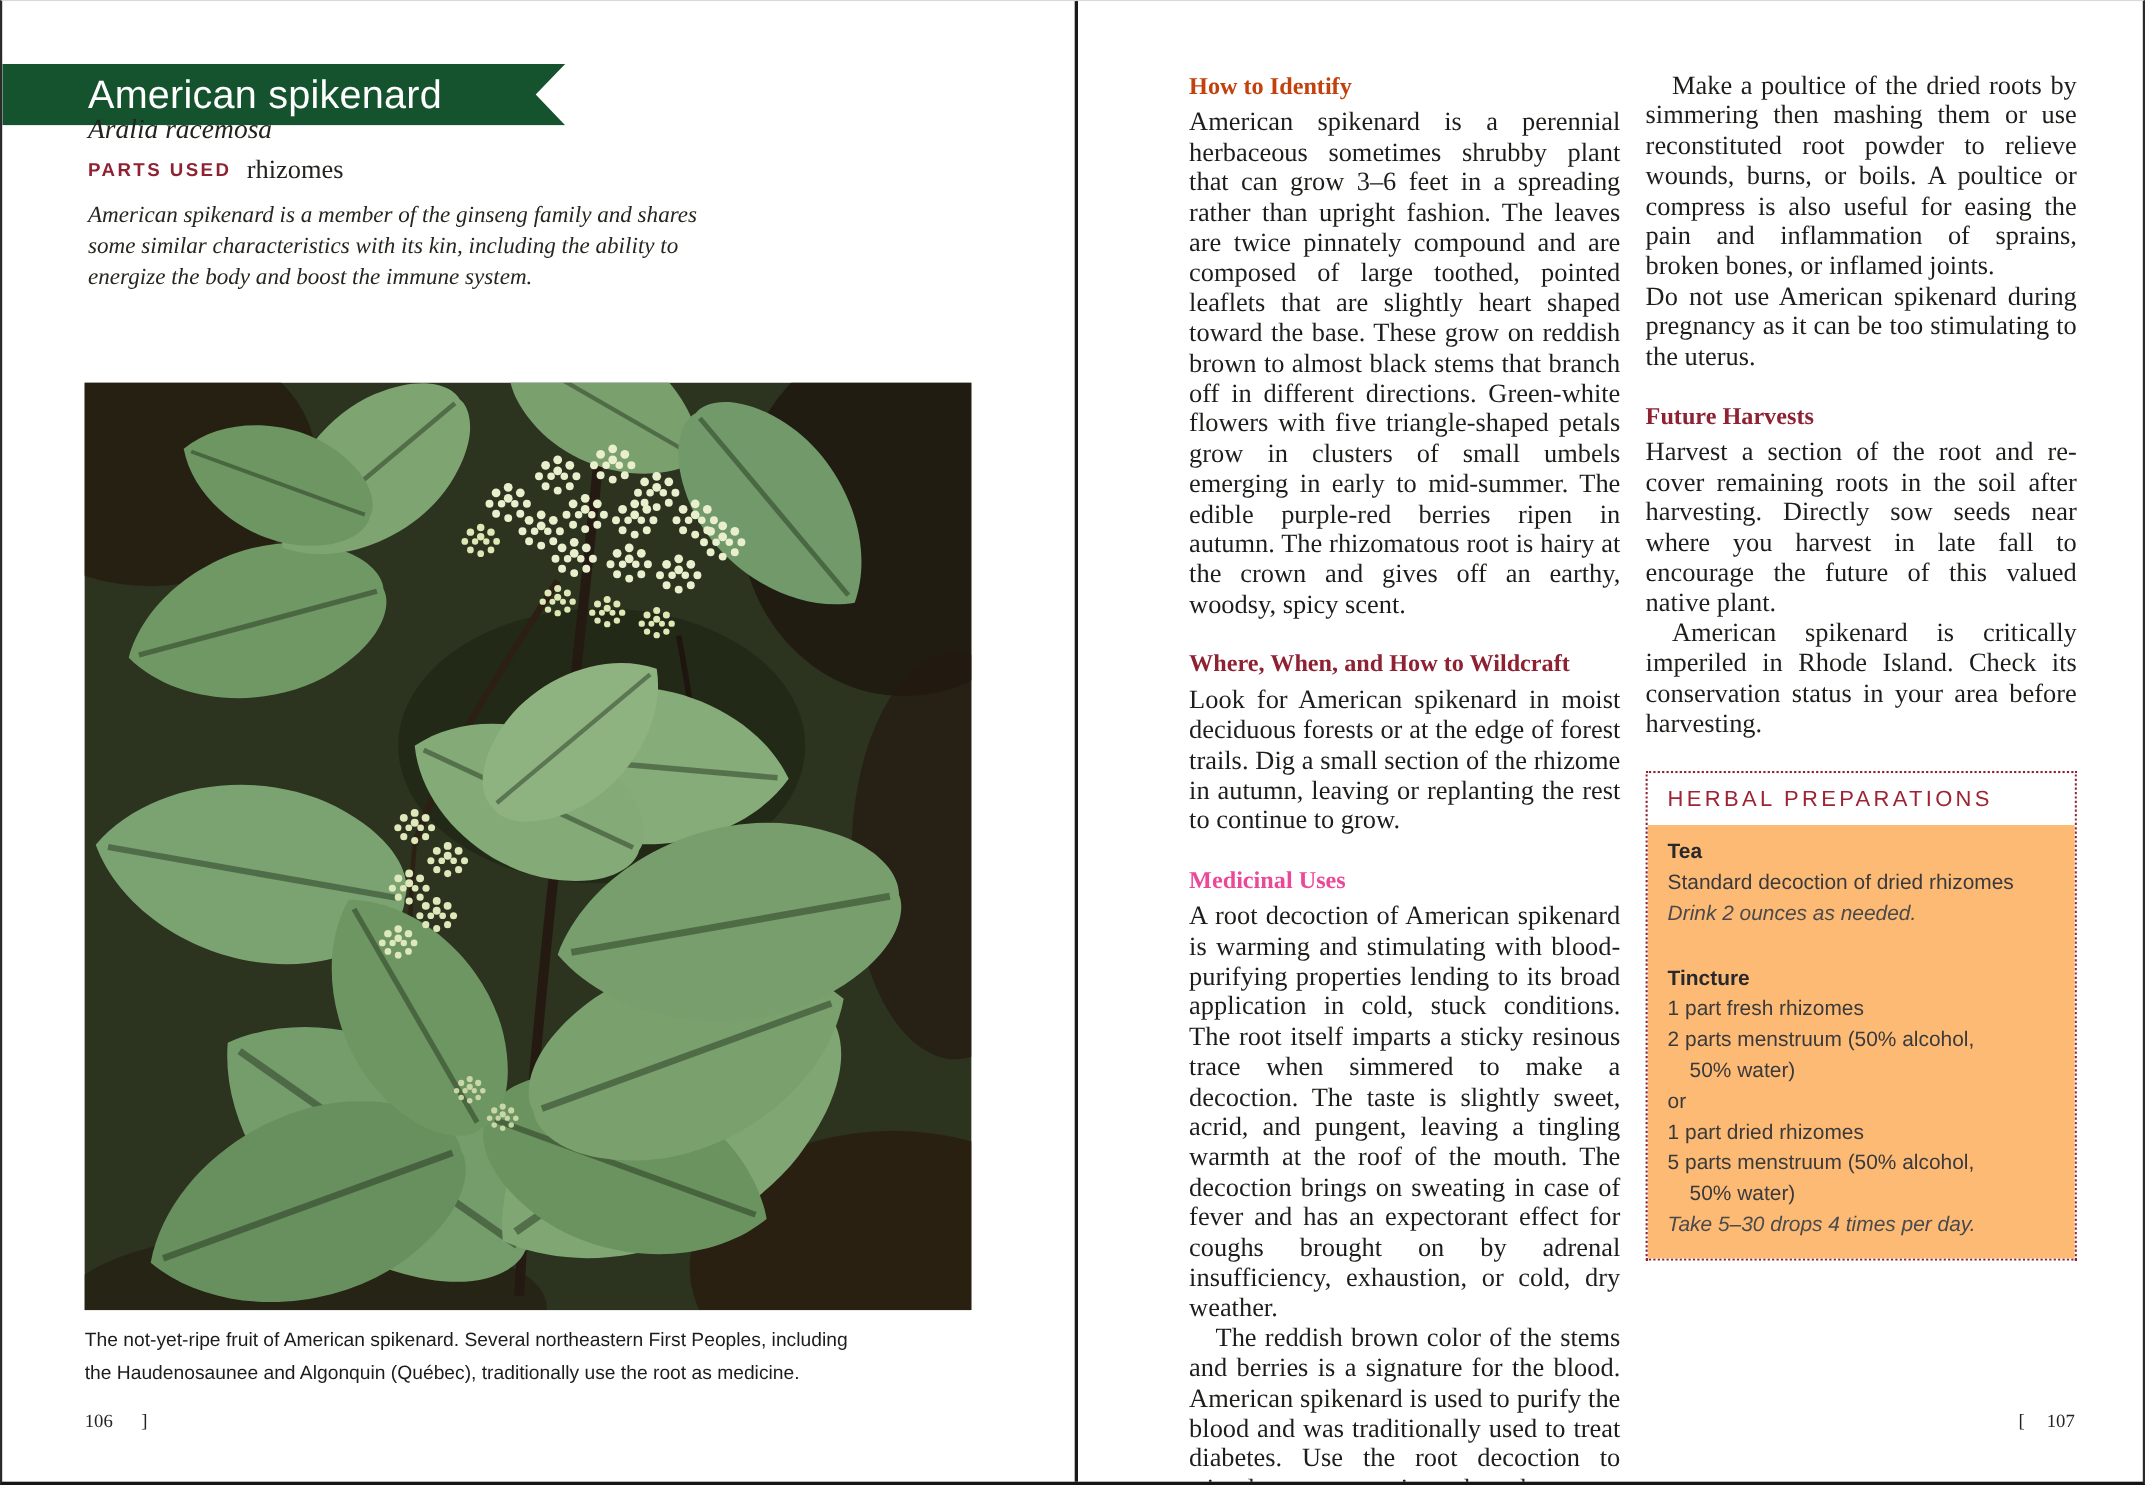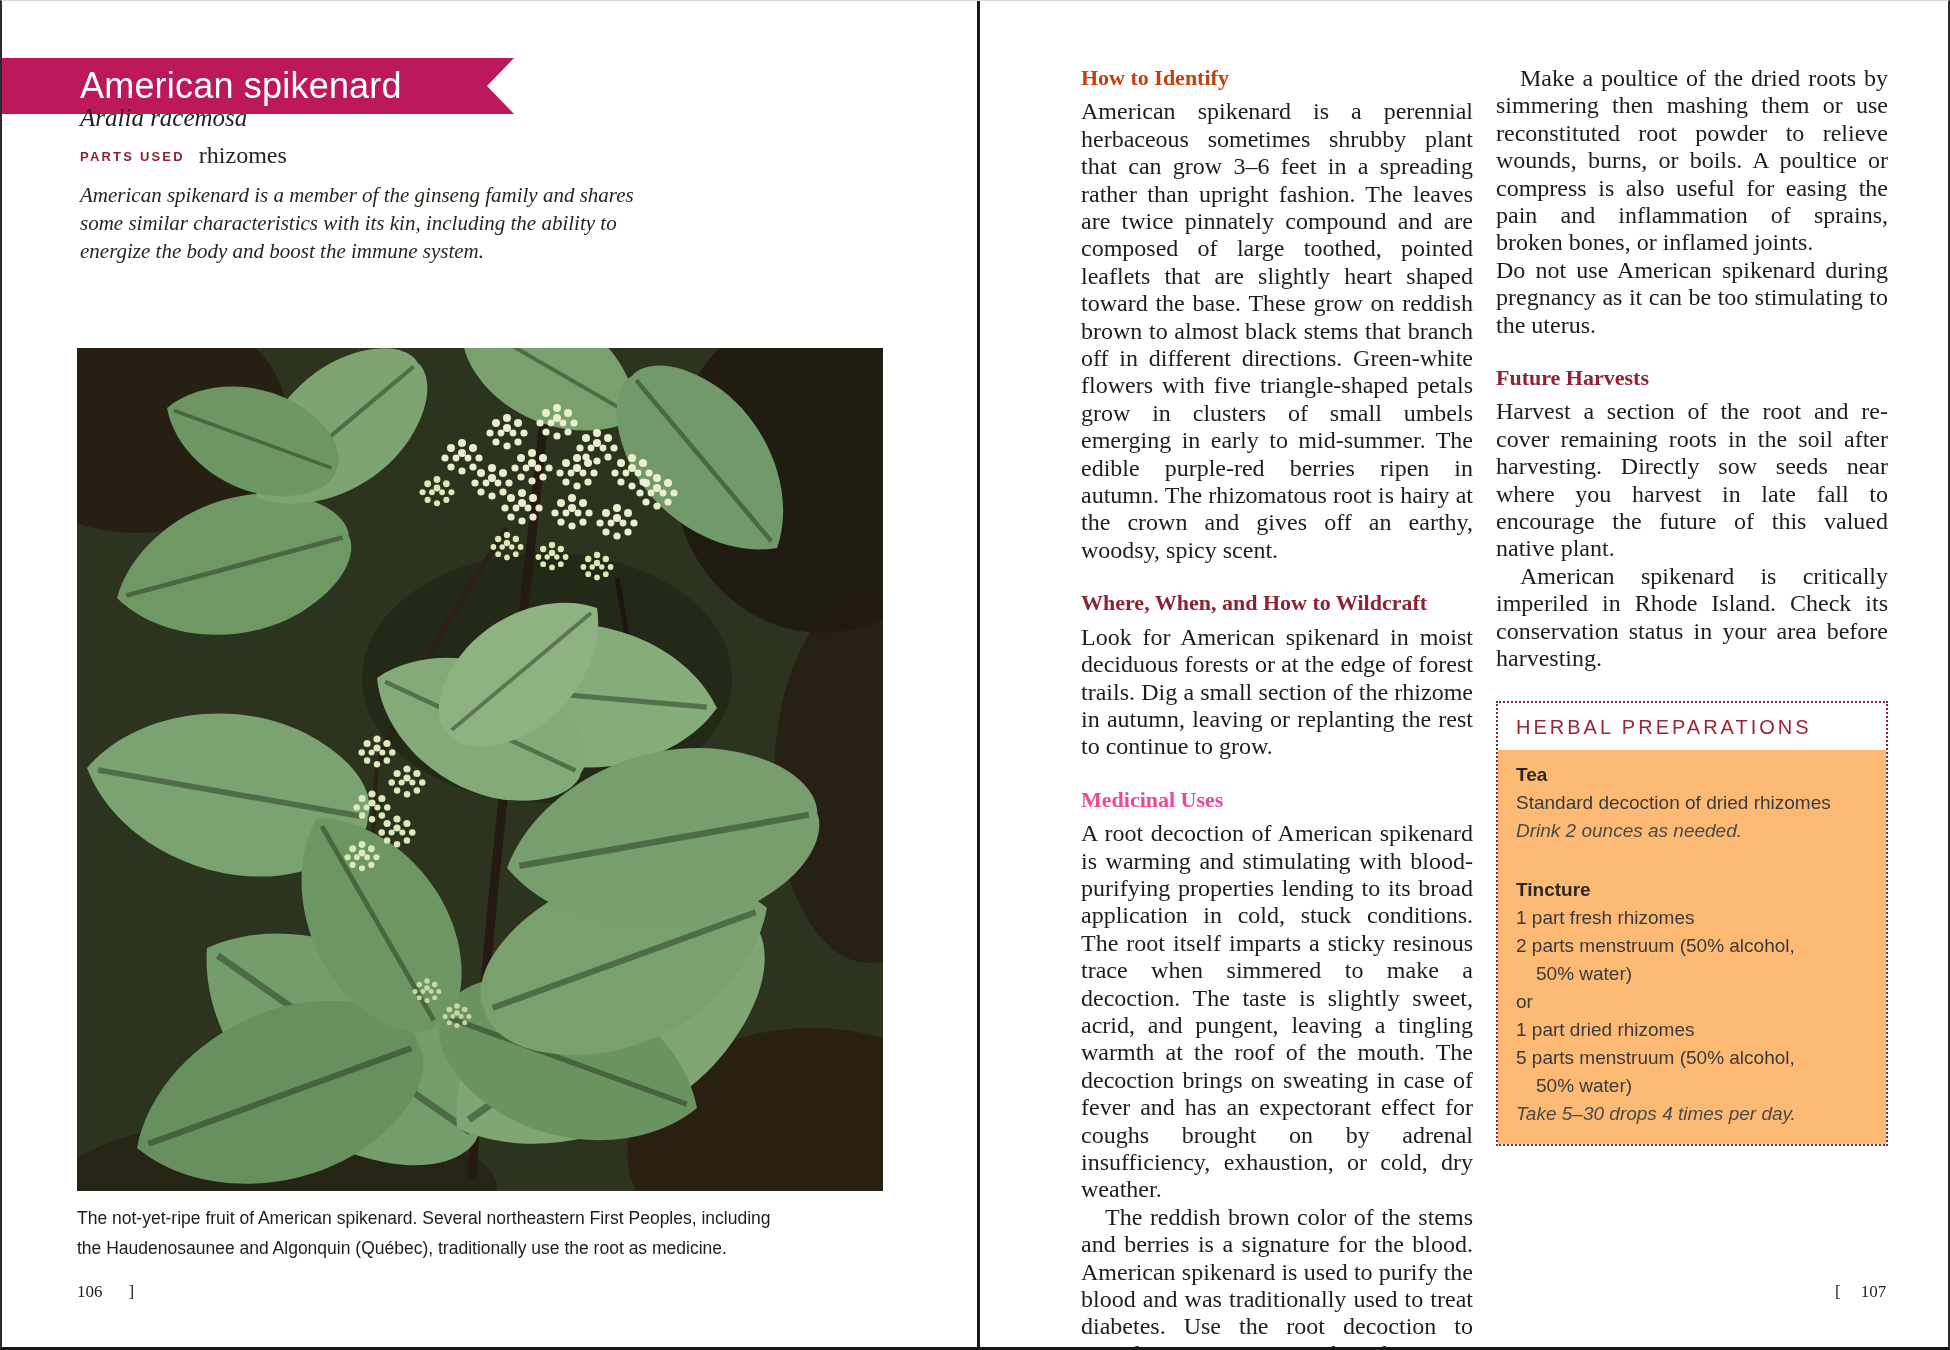--- a/index.html
+++ b/index.html
@@ -18,21 +18,21 @@
     position:absolute;left:0;top:57px;width:512px;height:56px;
     clip-path:polygon(0 0,100% 0,calc(100% - 27px) 50%,100% 100%,0 100%);
     display:flex;align-items:center;
   }
   .banner h1{
     margin:0 0 0 78px;font-family:"Liberation Sans", sans-serif;
     font-size:36px;font-weight:500;color:#ffffff;letter-spacing:.2px;line-height:1;
   }
   .latin{position:absolute;left:78px;top:103px;font-style:italic;font-size:25px;color:#24241f;text-align:right;}
   .parts-line{position:absolute;left:78px;top:141px;}
-  .parts-label{font-family:"Liberation Sans", sans-serif;font-weight:700;font-size:13px;letter-spacing:2.2px;vertical-align:2px;}
+  .parts-label{font-family:"Liberation Sans", sans-serif;font-weight:700;font-size:17px;letter-spacing:2.2px;vertical-align:2px;}
   .parts-value{font-size:24px;color:#24241f;margin-left:10px;}
   .intro{position:absolute;left:78px;top:180px;width:600px;font-style:italic;font-size:21px;line-height:28px;color:#26261f;}
   .photo{position:absolute;left:75px;top:347px;width:806px;height:843px;background:#2c331f;}
   .photo svg{display:block;width:100%;height:100%;}
   .caption{
     position:absolute;left:75px;top:1202px;width:700px;
     font-family:"Liberation Sans", sans-serif;font-size:17.5px;line-height:30px;color:#1c1c1c;
   }
   .folio{position:absolute;top:1281px;font-size:17px;color:#222;}
   .folio-left{left:75px;}
@@ -70,21 +70,21 @@
   .prep-line{}
   .prep-line.ind{padding-left:20px;}
   .prep-line.ital{font-style:italic;color:#4a4a4c;}
   .tincture-block{margin-top:31px;}
 </style>
 </head>
 <body>
 
 <div class="spread">
 
-  <div class="banner" style="background:#be185d;">
+  <div class="banner" style="background:#14532d;">
     <h1>American spikenard</h1>
   </div>
 
   <div class="latin">Aralia racemosa</div>
 
   <div class="parts-line">
     <span class="parts-label" style="color:#8e2233;">PARTS USED</span>
     <span class="parts-value">rhizomes</span>
   </div>
 

